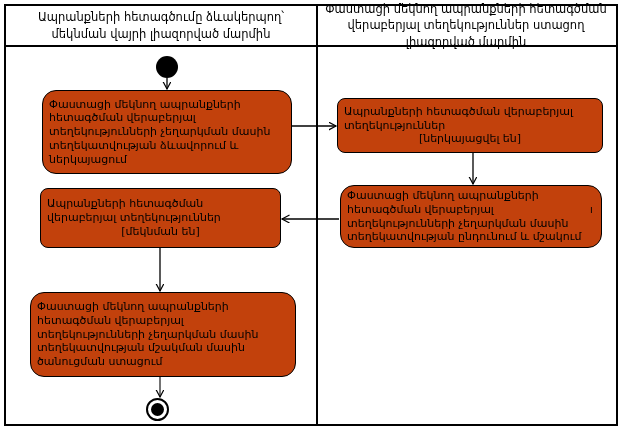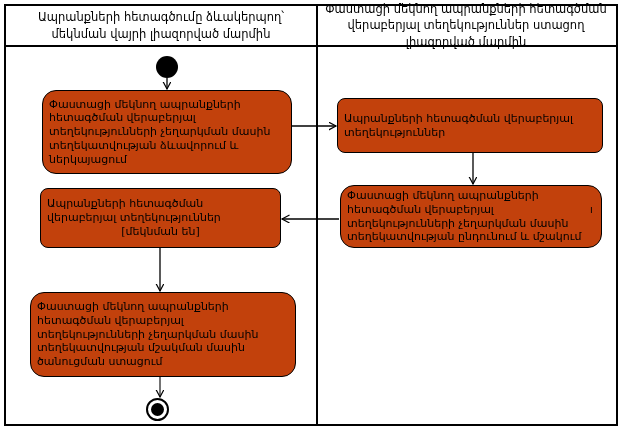--- a/index.html
+++ b/index.html
@@ -126,20 +126,21 @@
   </div>
 
   <div id="start-node"></div>
 
   <div id="activity1" class="node activity">
     <div>Փաստացի մեկնող ապրանքների հետագծման վերաբերյալ տեղեկությունների չեղարկման մասին տեղեկատվության ձևավորում և ներկայացում</div>
   </div>
 
   <div id="object1" class="node object">
     <div>Ապրանքների հետագծման վերաբերյալ տեղեկություններ</div>
+    <div>[ներկայացվել են]</div>
   </div>
 
   <div id="activity2" class="node activity">
     <div>Փաստացի մեկնող ապրանքների հետագծման վերաբերյալ տեղեկությունների չեղարկման մասին տեղեկատվության ընդունում և մշակում</div>
   </div>
 
   <div id="object2" class="node object">
     <div>Ապրանքների հետագծման վերաբերյալ տեղեկություններ</div>
     <div>[մեկնման են]</div>
   </div>

